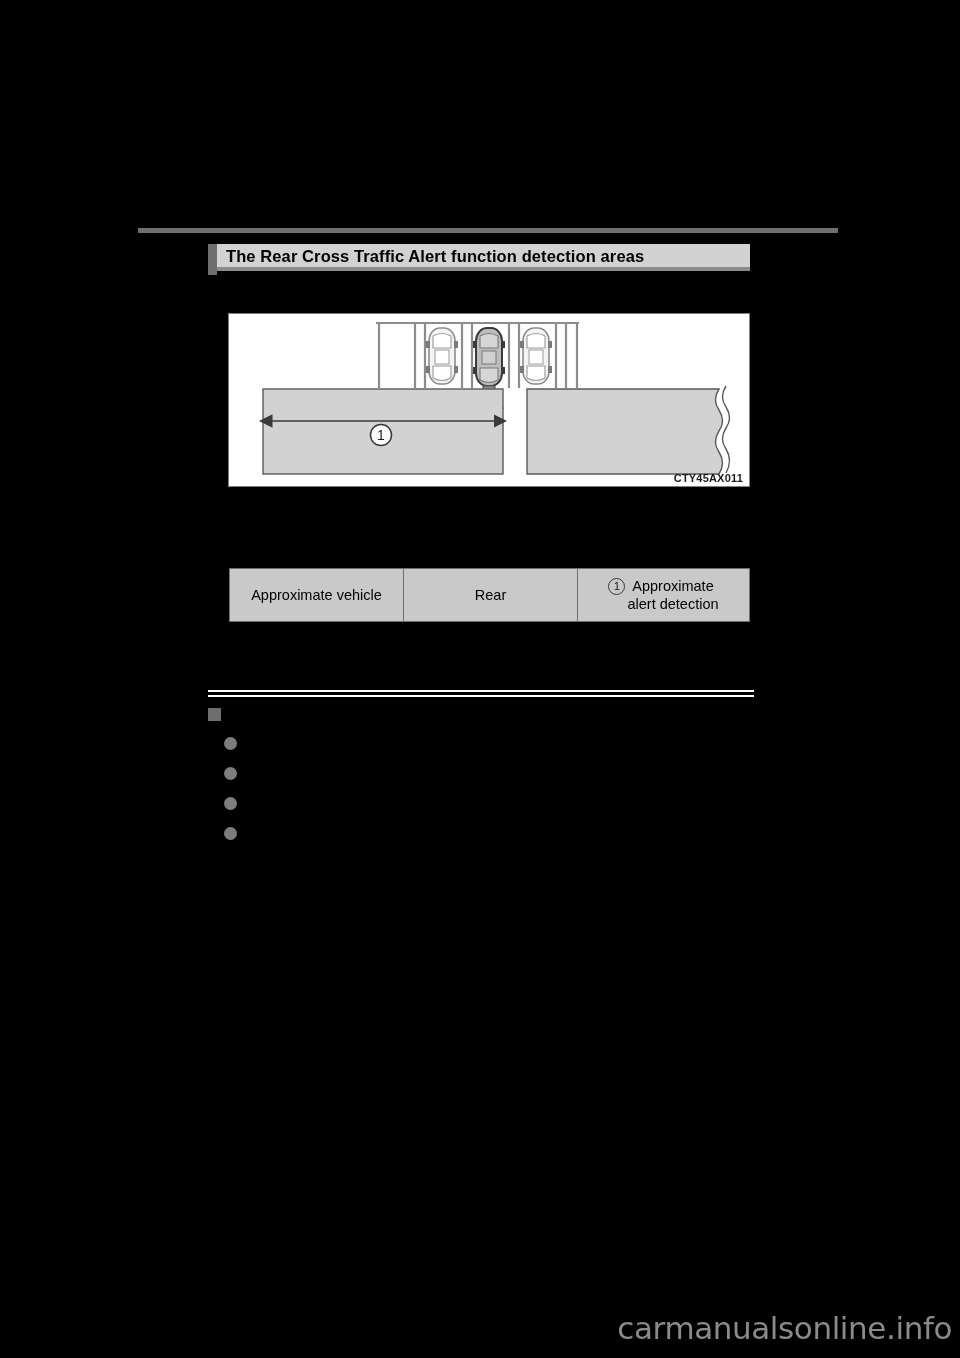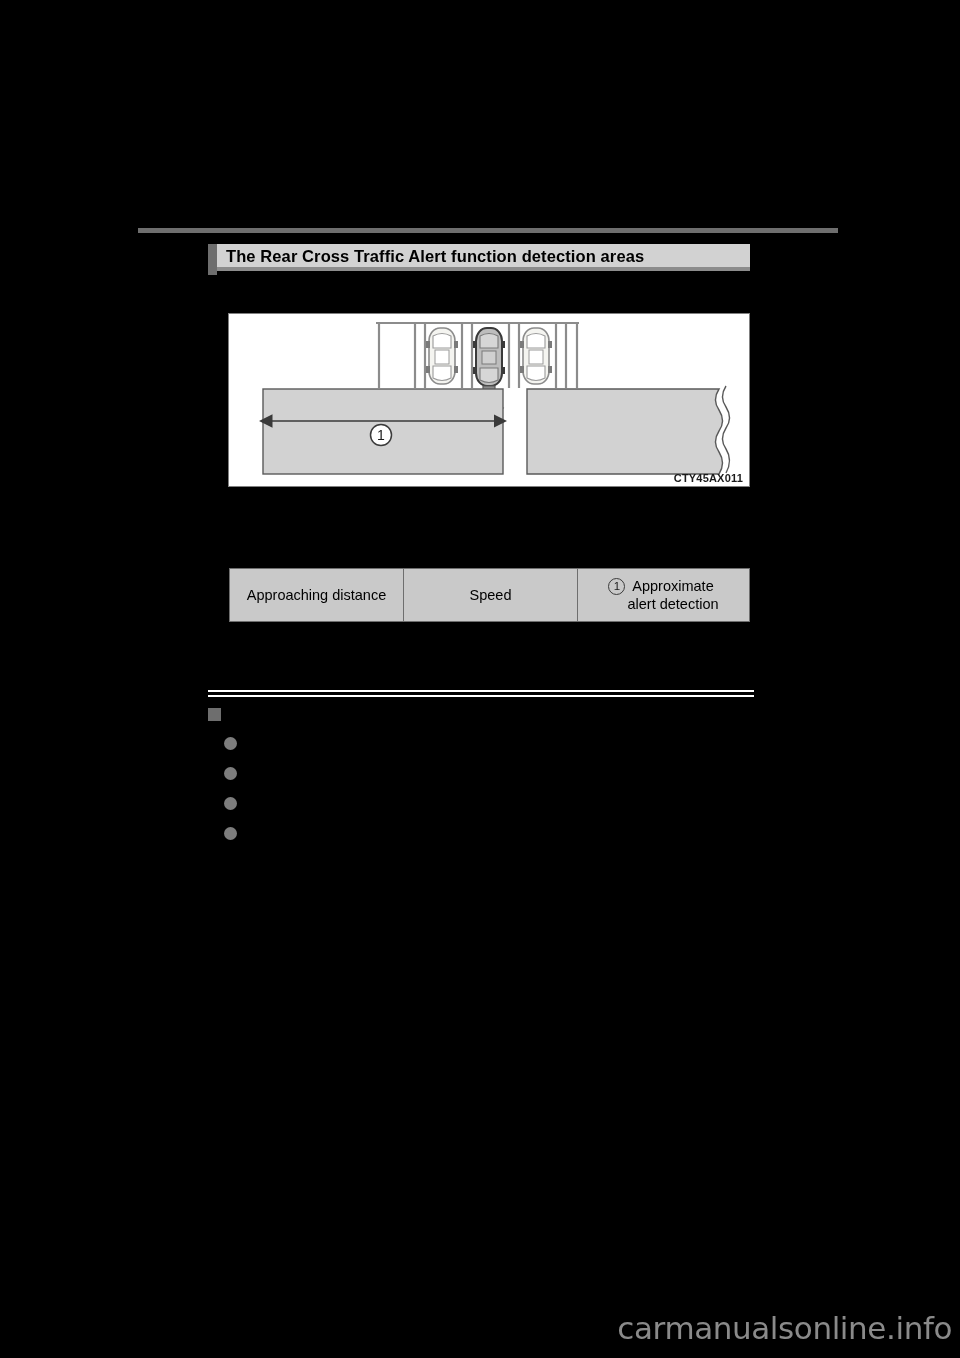--- a/index.html
+++ b/index.html
@@ -297,24 +297,24 @@
     <g>
       <path d="M298,75 L490,75 q-7,11 0,21 q7,11 0,21 q-7,11 0,21 q7,11 0,22 L298,160 z" fill="#d2d2d2" stroke="#5a5a5a" stroke-width="1.4"></path>
       <path d="M497,72 q-7,11 0,21 q7,11 0,21 q-7,11 0,21 q7,11 0,24" fill="none" stroke="#5a5a5a" stroke-width="1.4"></path>
     </g>
   </svg>
   <div class="figure-code">CTY45AX011</div>
 </div>
 
 <div class="spec-table">
   <div class="cell c1">
-    <span>Approaching distance</span>
+    <span>Approximate vehicle</span>
   </div>
   <div class="cell c2">
-    <span>Speed</span>
+    <span>Rear</span>
   </div>
   <div class="cell c3">
     <span class="inner">
       <span class="num-circle">1</span>
       <span>
         <span>Approximate</span><br>
         <span>alert detection</span>
       </span>
     </span>
   </div>

